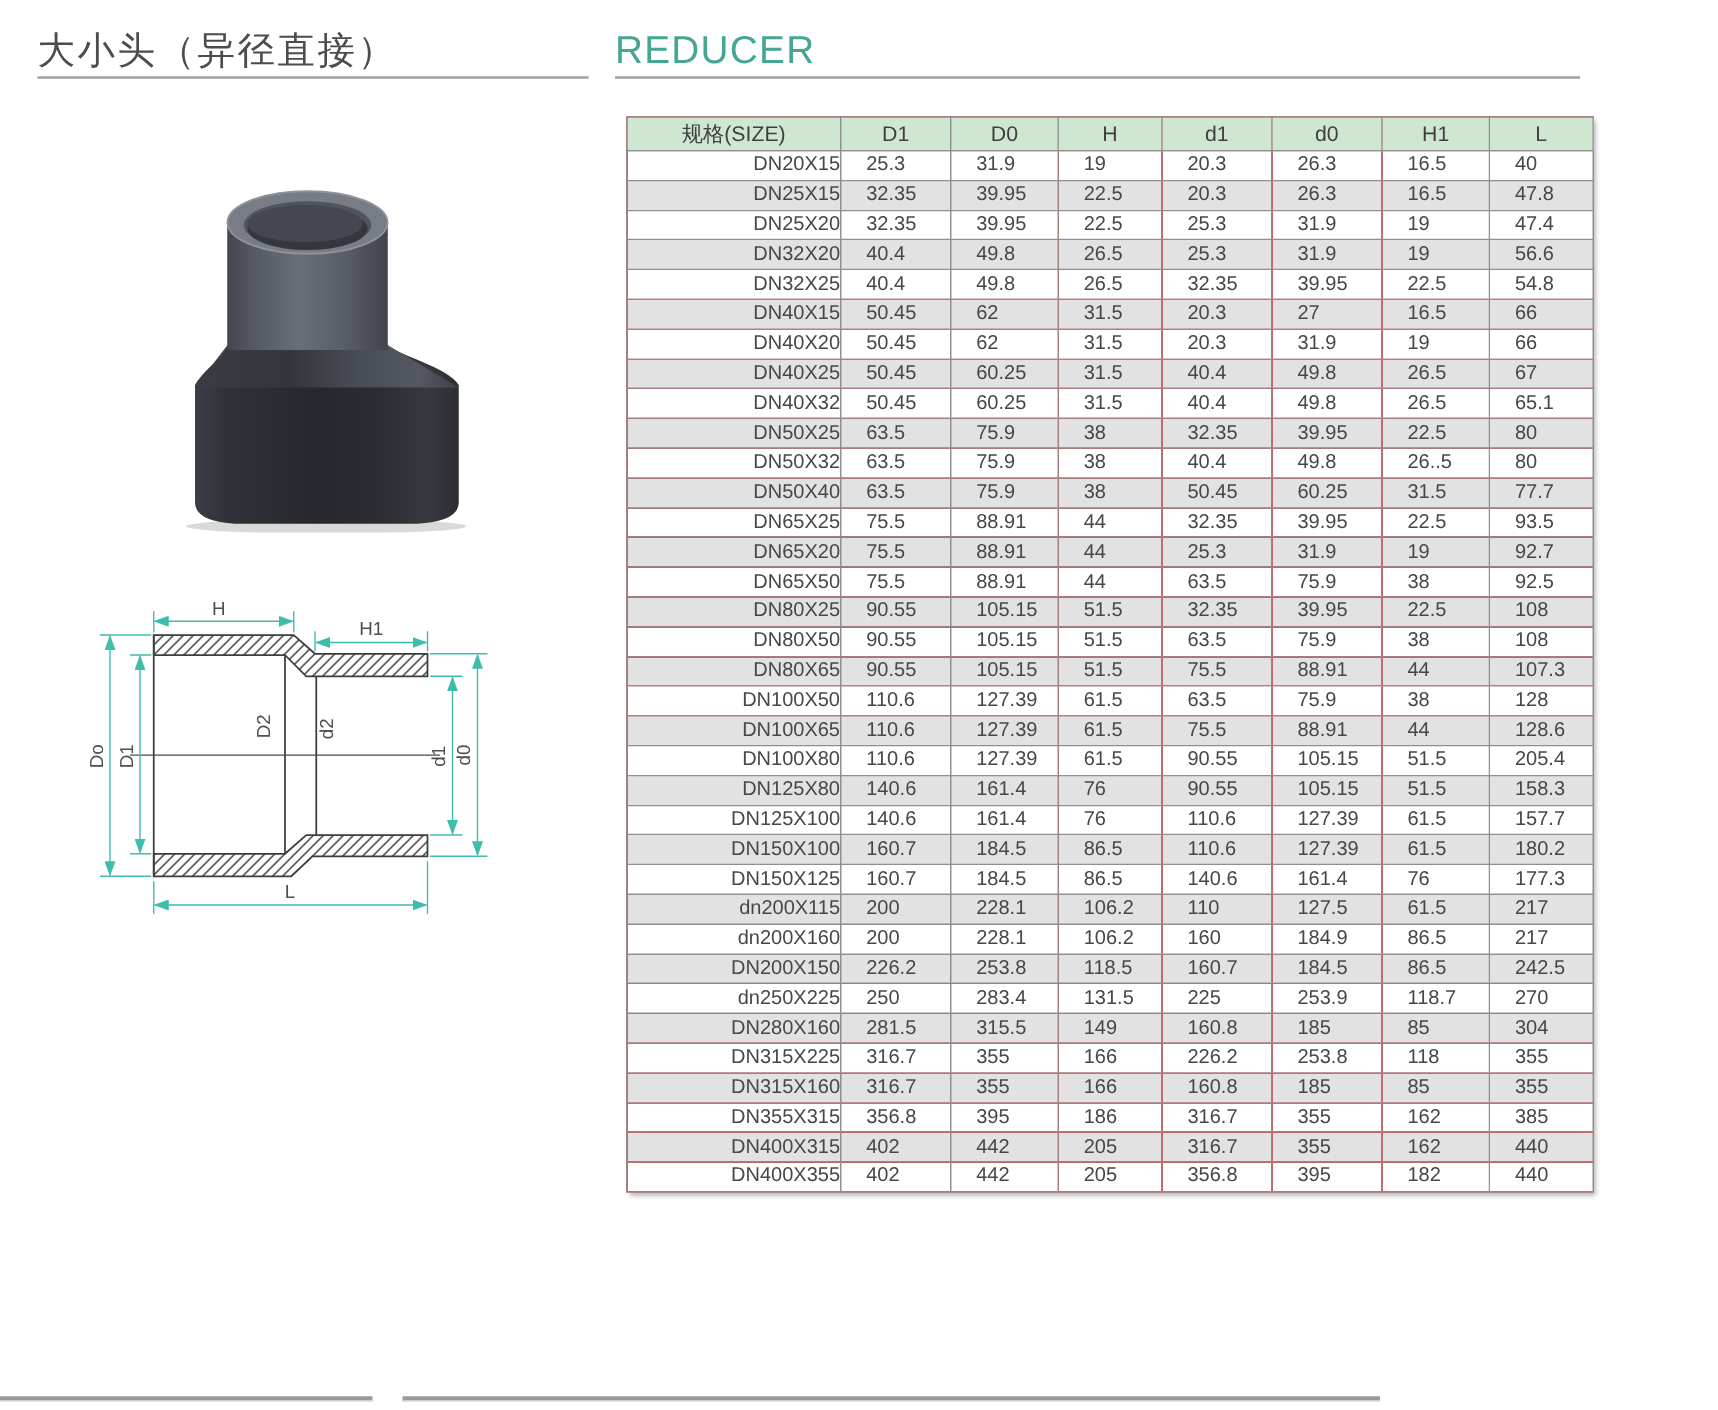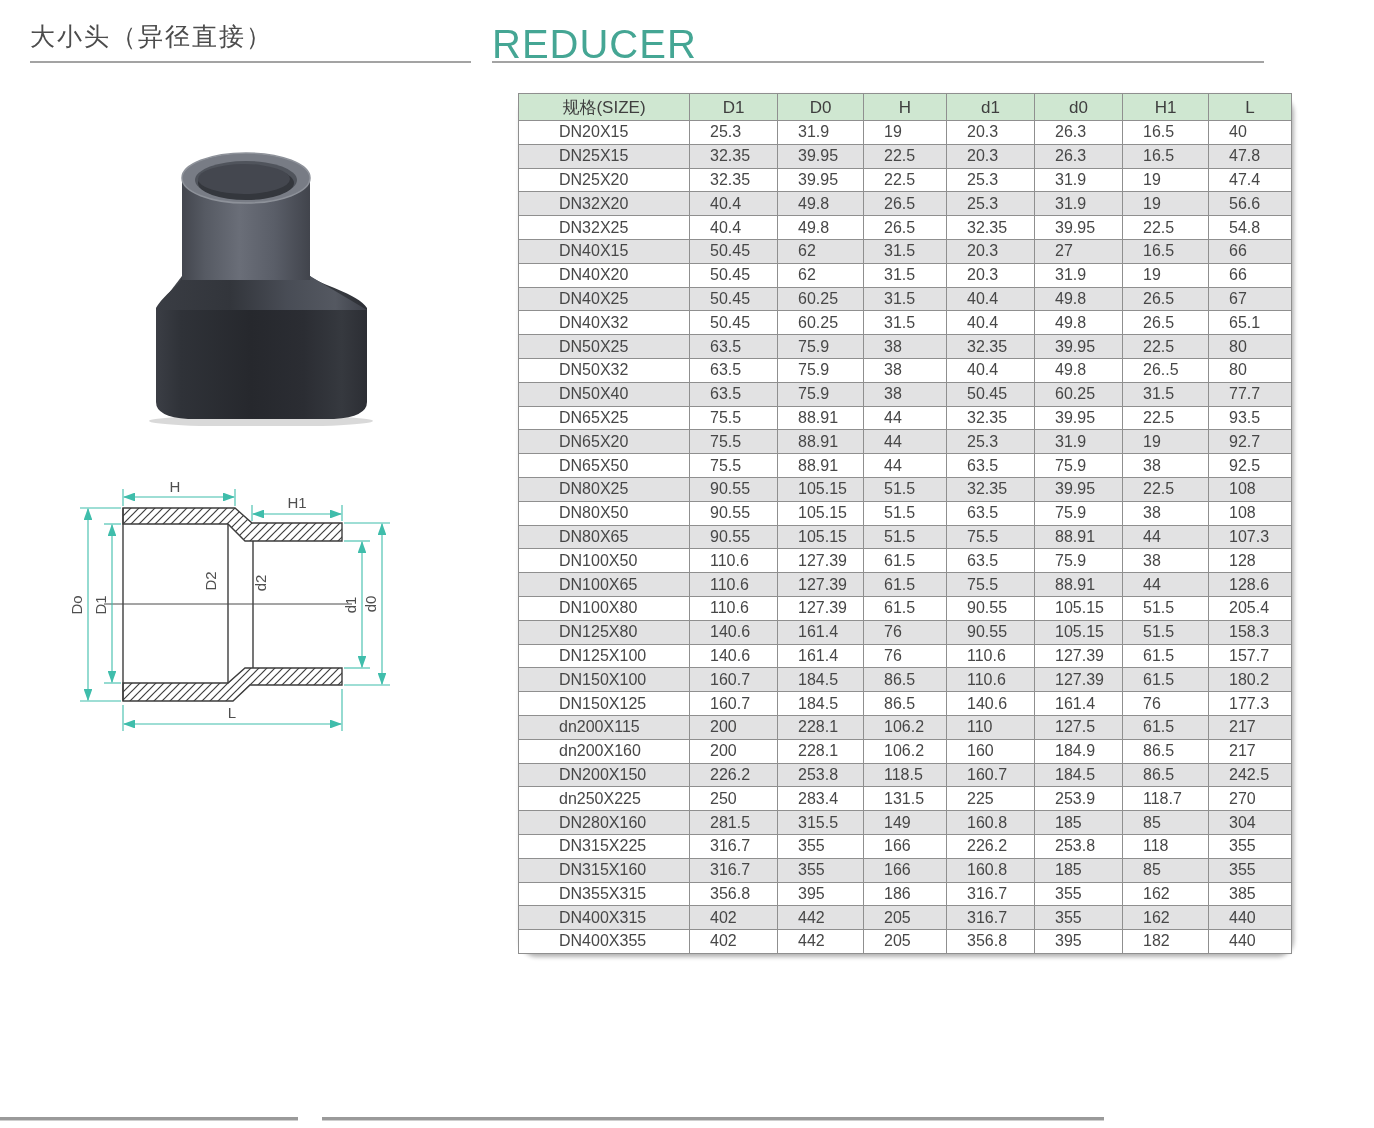--- a/index.html
+++ b/index.html
@@ -3,53 +3,52 @@
 <meta charset="utf-8">
 <style>
   * { margin:0; padding:0; box-sizing:border-box; }
   html,body { background:#ffffff; }
   body {
     width:1374px; height:1128px; position:relative; overflow:hidden;
     font-family:"Liberation Sans","DejaVu Sans",sans-serif;
   }
   .title-zh {
     position:absolute; left:30px; top:20px;
-    font-size:25px; color:#4c4c4c; letter-spacing:2px; font-weight:500;
+    font-size:30px; color:#4c4c4c; letter-spacing:2px; font-weight:500;
   }
   .rule-left {
     position:absolute; left:30px; top:61px; width:441px; height:2px; background:#a3a3a3;
   }
   .title-en {
     position:absolute; left:492px; top:22px;
-    font-size:40px; color:#45a694; letter-spacing:1px; font-weight:500;
+    font-size:31px; color:#45a694; letter-spacing:1px; font-weight:500;
   }
   .rule-right {
     position:absolute; left:492px; top:61px; width:772px; height:2px; background:#a3a3a3;
   }
   .photo-wrap { position:absolute; left:130px; top:130px; width:270px; height:296px; }
   .diagram-wrap { position:absolute; left:60px; top:475px; width:400px; height:300px; }
 
   table.size-table {
-    position:absolute; left:518px; top:93px; width:773px;
+    position:absolute; left:501px; top:93px; width:773px;
     border-collapse:collapse; table-layout:fixed;
     box-shadow:2px 3px 4px rgba(0,0,0,0.30);
     background:#ef4444;
-    border-radius:17px;
   }
   table.size-table th {
     background:#cfe7d1; border:1px solid #8f8f8f;
     font-size:17px; font-weight:400; color:#3f3f3f;
     height:27px; text-align:center; line-height:1;
   }
   table.size-table td {
     border:1px solid #8f8f8f; font-size:16px; color:#474747;
     height:23.8px; line-height:1; text-align:left; padding-left:20px;
     white-space:nowrap; overflow:hidden;
   }
-  table.size-table td.spec { padding-left:40px; }
+  table.size-table td.spec { padding-left:40px;text-align:right; }
   table.size-table tbody tr:nth-child(even) { background:#e2e2e3; }
   table.size-table tbody tr:nth-child(odd)  { background:#ffffff; }
 
   .footer-bar { position:absolute; top:1117px; height:4px; background:#9a9a9a; border-bottom:1px solid #cfcfcf; }
   .footer-bar.left  { left:0; width:298px; }
   .footer-bar.right { left:322px; width:782px; }
 
   .dim-text { font-size:15px; fill:#4f4f4f; font-family:"Liberation Sans","DejaVu Sans",sans-serif; }
 </style>
 </head>

